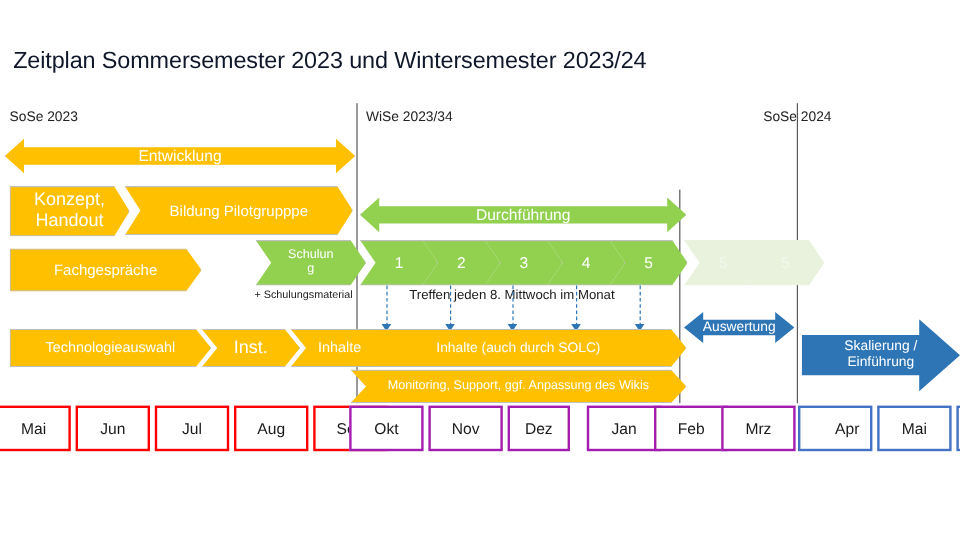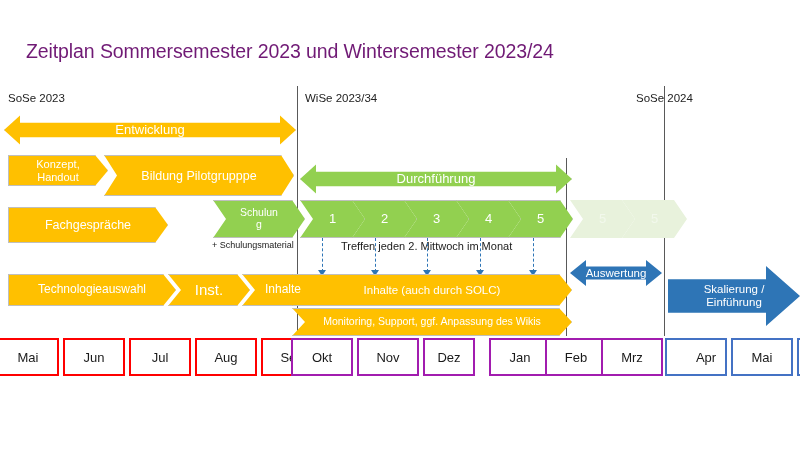--- a/index.html
+++ b/index.html
@@ -13,23 +13,23 @@
   }
   #canvas {
     position: relative;
     width: 800px; height: 451px;
     background: #ffffff;
   }
 
   
   #page-title {
     position: absolute;
-    left: 26px; top: 40px;
+    left: 11px; top: 40px;
     font-size: 19.5px;
-    color: #701a75;
+    color: #0f172a;
     letter-spacing: -0.1px;
     white-space: nowrap;
   }
 
   
   .sem-label {
     position: absolute;
     font-size: 11.5px;
     color: #222;
     white-space: nowrap;
@@ -129,41 +129,41 @@
   <div class="sem-label" style="left:8px;  top:92px;">SoSe 2023</div>
   <div class="sem-label" style="left:305px;top:92px;">WiSe 2023/34</div>
   <div class="sem-label" style="left:636px;top:92px;">SoSe 2024</div>
 
   <div class="divider" style="left:297px; top:86px;  height:250px;"></div>
   <div class="divider" style="left:566px; top:158px; height:178px;"></div>
   <div class="divider" style="left:664px; top:86px;  height:250px;"></div>
 
   <div class="shape orange darrow outline" style="left:4px; top:111px; width:292px; height:38px; font-size:13px;">Entwicklung</div>
 
-  <div class="shape orange chev-flat outline" style="left:8px; top:155px; width:100px; height:31px; font-size:11px;">Konzept,
+  <div class="shape orange chev-flat outline" style="left:8px; top:155px; width:100px; height:42px; font-size:15px;">Konzept,
 Handout</div>
   <div class="shape orange chev outline" style="left:104px; top:155px; width:190px; height:41px; font-size:12.5px;">Bildung Pilotgrupppe</div>
 
   <div class="shape green darrow outline" style="left:300px; top:160px; width:272px; height:38px; font-size:13px;">Durchführung</div>
 
   <div class="shape orange chev-flat outline" style="left:8px; top:207px; width:160px; height:36px; font-size:12.5px;">Fachgespräche</div>
 
   <div class="shape green chev outline" style="left:213px; top:200px; width:92px; height:38px; font-size:10.5px;">Schulun
 g</div>
 
   <div class="shape green chev outline" style="left:300px; top:200px; width:65px; height:38px; font-size:13px;">1</div>
   <div class="shape green chev outline" style="left:352px; top:200px; width:65px; height:38px; font-size:13px;">2</div>
   <div class="shape green chev outline" style="left:404px; top:200px; width:65px; height:38px; font-size:13px;">3</div>
   <div class="shape green chev outline" style="left:456px; top:200px; width:65px; height:38px; font-size:13px;">4</div>
   <div class="shape green chev outline" style="left:508px; top:200px; width:65px; height:38px; font-size:13px;">5</div>
   <div class="shape ghost chev" style="left:570px; top:200px; width:65px; height:38px; font-size:13px;">5</div>
   <div class="shape ghost chev" style="left:622px; top:200px; width:65px; height:38px; font-size:13px;">5</div>
 
   <div class="caption" style="left:212px; top:240px;">+ Schulungsmaterial</div>
-  <div class="caption mid" style="left:341px; top:240px;">Treffen jeden 2. Mittwoch im Monat</div>
+  <div class="caption mid" style="left:341px; top:240px;">Treffen jeden 8. Mittwoch im Monat</div>
 
   <div class="dashline" style="left:322px; top:238px; height:34px;"></div>
   <div class="dashhead" style="left:318px; top:270px;"></div>
   <div class="dashline" style="left:375px; top:238px; height:34px;"></div>
   <div class="dashhead" style="left:371px; top:270px;"></div>
   <div class="dashline" style="left:427px; top:238px; height:34px;"></div>
   <div class="dashhead" style="left:423px; top:270px;"></div>
   <div class="dashline" style="left:480px; top:238px; height:34px;"></div>
   <div class="dashhead" style="left:476px; top:270px;"></div>
   <div class="dashline" style="left:533px; top:238px; height:34px;"></div>

